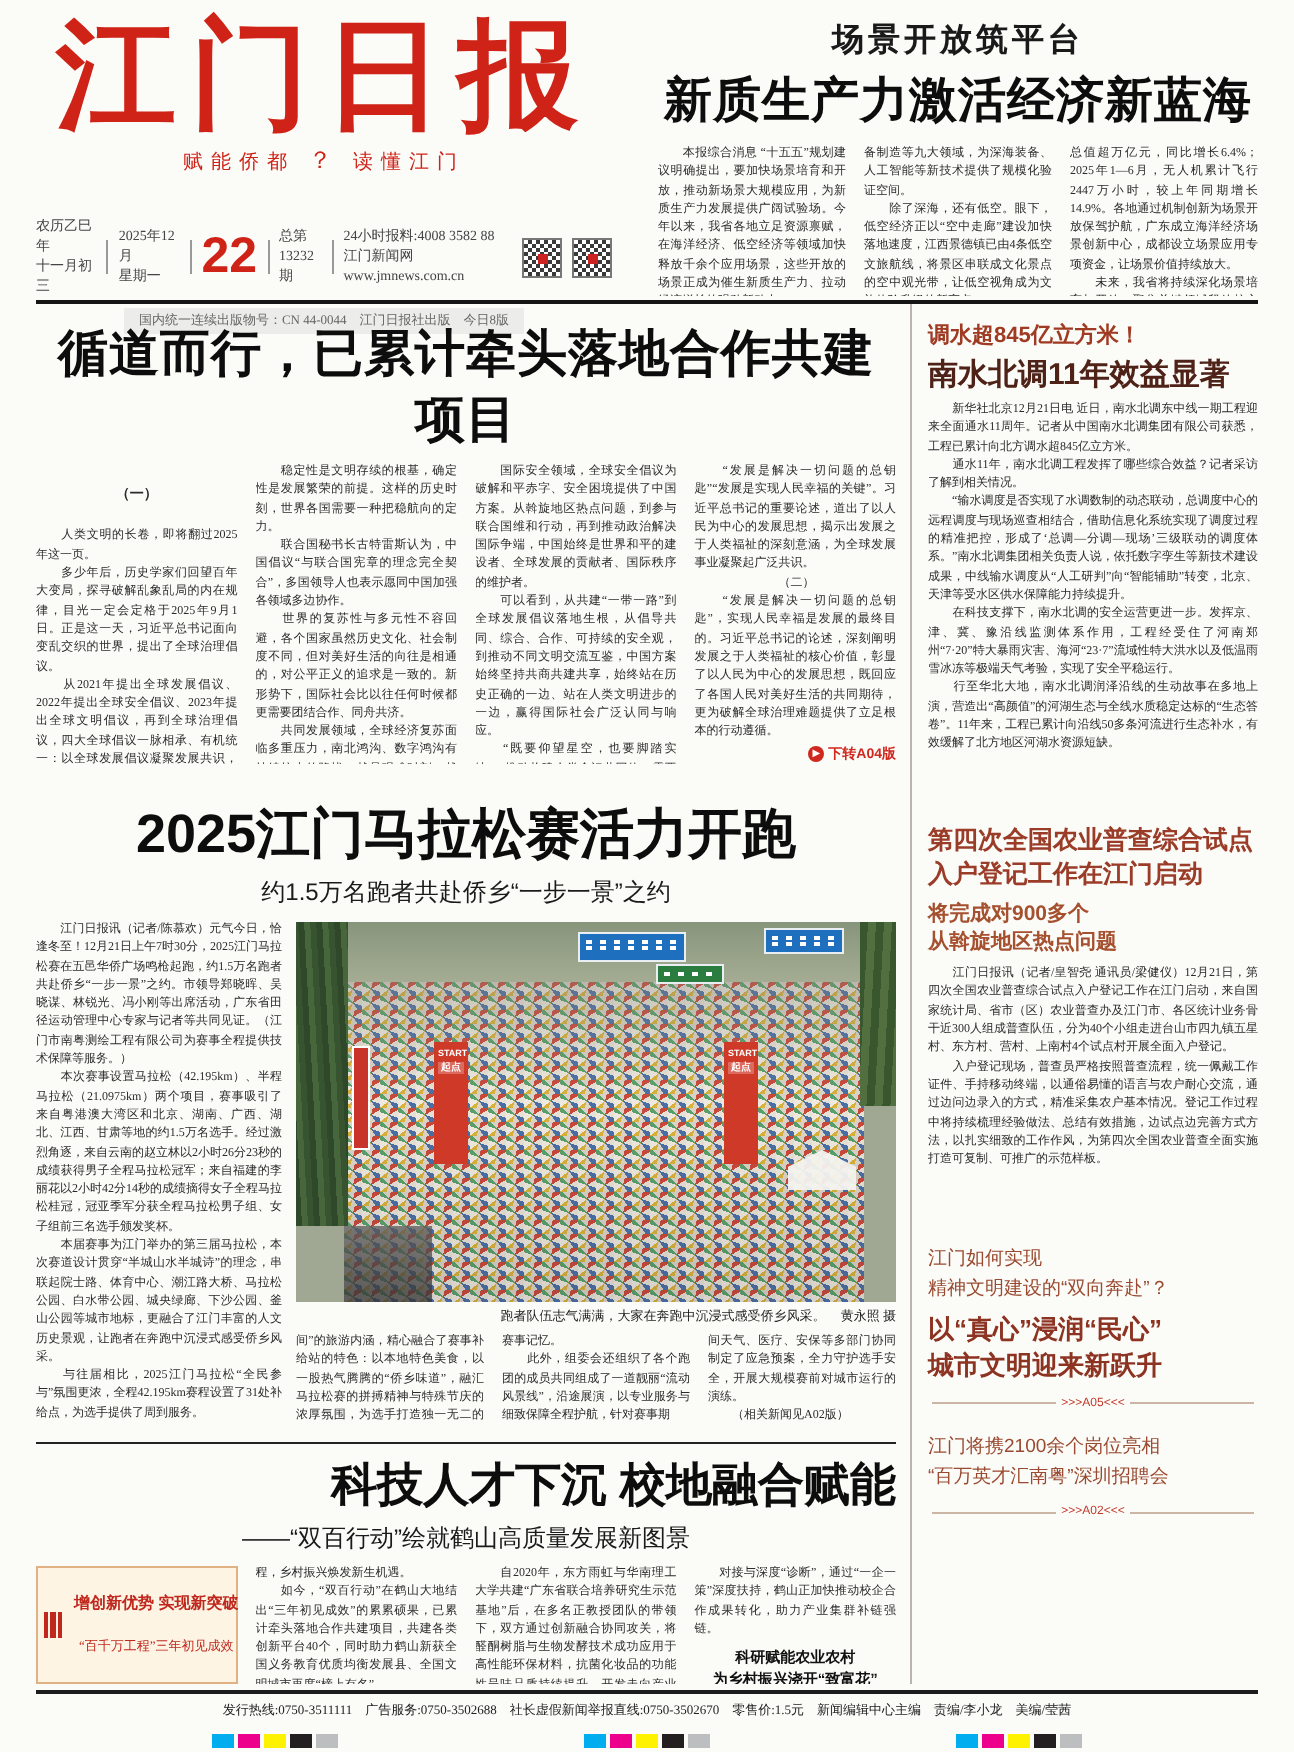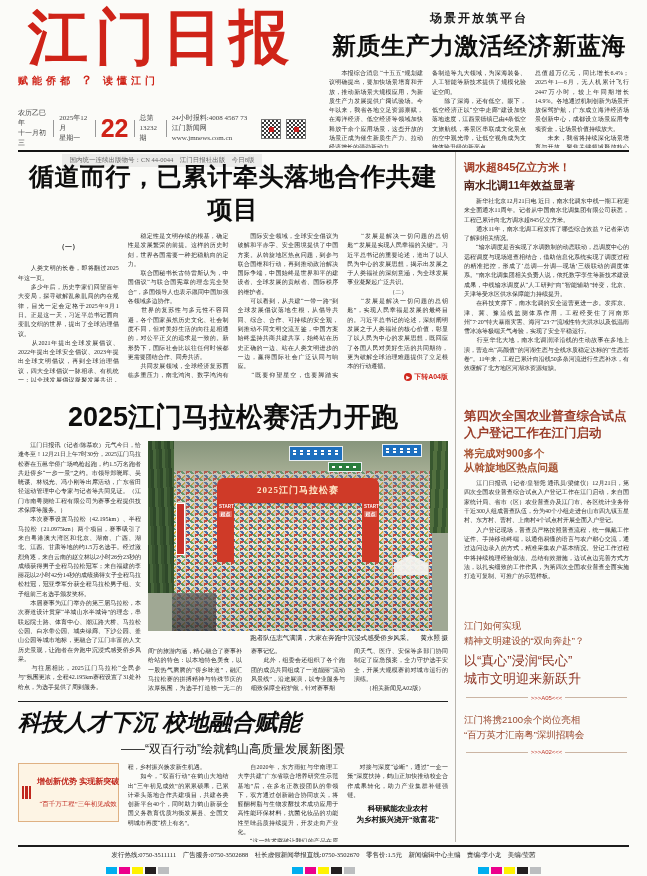--- a/index.html
+++ b/index.html
@@ -10,34 +10,34 @@
     overflow:hidden; position:relative; padding:0 18px;
   }
   
   .header { display:flex; height:148px;gap:11px; }
   .mast-left { width:288px; flex:none; }
   .mast-title {
     font-size:60px; font-weight:bold; color:#cf2318; text-align:center;
     letter-spacing:7px; line-height:1.02; margin-top:8px;
     font-family:"Liberation Serif",serif;
   }
-  .slogan { color:#cf2318; font-size:10px; font-weight:bold; letter-spacing:4px; margin-top:3px; }
+  .slogan { text-align:center; color:#cf2318; font-size:10px; font-weight:normal; letter-spacing:4px; margin-top:3px; }
   .slogan .mark { font-size:12px; }
   .datebar { margin-top:20px; display:flex; align-items:center; justify-content:center; gap:5px; }
   .db-cell { font-size:7px; color:#444; line-height:1.4; text-align:left; white-space:pre-line; }
   .db-sep { width:1px; height:17px; background:#999; flex:none; }
   .db-day { font-size:25px; color:#cf2318; font-weight:bold; font-family:"Liberation Sans",sans-serif; line-height:1; }
   .qr { width:20px; height:20px; flex:none; border:1px solid #777; position:relative;
         background:repeating-conic-gradient(#3a3a3a 0% 25%, #fff 0% 50%); background-size:4px 4px; }
   .qr i { position:absolute; left:7px; top:7px; width:5px; height:5px; background:#c22; display:block; }
   .cnbar { margin:6px auto 0; width:max-content; max-width:100%; background:#ececea; color:#666;
            font-size:6.5px; padding:2px 7px; }
   
   .mast-right { flex:1; padding:10px 0 0 12px; overflow:hidden; }
-  .tr-kicker { text-align:center; font-size:12px; font-weight:bold; letter-spacing:2px; color:#1a1a1a;
+  .tr-kicker { text-align:center; font-size:16px; font-weight:bold; letter-spacing:2px; color:#1a1a1a;
                font-family:Liberation Serif, serif; }
   .tr-headline { text-align:center; font-size:24px; font-weight:900; color:#0d0d0d; margin-top:3px;
                  font-family:"Liberation Sans","DejaVu Sans",sans-serif; letter-spacing:0.5px; }
   .cols { display:flex; gap:9px; margin-top:7px; }
   .bodycol { flex:1; font-size:6px; line-height:1.55; text-align:justify; color:#2b2b2b;
              white-space:pre-line; overflow:hidden; }
   .tr-cols { height:86px; }
   
   .main-rule { height:2px; background:#151515; margin-top:2px; }
   
@@ -98,52 +98,52 @@
   .ph-tent { position:absolute; right:20px; bottom:56px; width:34px; height:20px; background:#f3f2ee;
              clip-path:polygon(0 42%,50% 0,100% 42%,100% 100%,0 100%); opacity:.95; }
   .ph-banner { position:absolute; left:28px; top:62px; width:9px; height:52px; background:#c8332a; border:1px solid #fff; }
   .ph-barrier { position:absolute; left:24px; bottom:0; width:44px; height:38px;
                 background:linear-gradient(#5a5a5a,#333); opacity:.75; }
   .caption { font-size:6.5px; text-align:right; color:#1c1c1c; margin-top:3px; flex:none; }
   .caption .credit { margin-left:6px; }
   .ma-bottomcols { margin-top:4px; height:44px; }
   
   .sec-rule { height:1px; background:#222; margin:7px 0 5px; }
-  .te-headline { font-size:23px; font-weight:900; text-align:left; color:#0d0d0d;
-                 font-family:"Liberation Sans","DejaVu Sans",sans-serif;font-style:italic; }
+  .te-headline { font-size:23px; font-weight:900; text-align:right; color:#0d0d0d;
+                 font-family:"Liberation Sans","DejaVu Sans",sans-serif; }
   .te-subhead { font-size:12px; text-align:center; color:#1a1a1a; margin-top:3px;
                 font-family:"Liberation Sans","DejaVu Sans",sans-serif; }
   .te-body { height:100px; margin-top:5px; position:relative; overflow:hidden; }
   .te-col { display:flex; flex-direction:column; }
   .badge { border:1px solid #dfb183; background:#fdf4e4; padding:3px 3px; display:flex; gap:6px;
            align-items:center; flex:none; }
   .bldg { width:9px; height:13px; flex:none;
           background:linear-gradient(90deg,#c0281e 0 2px,transparent 2px 3px,#c0281e 3px 6px,transparent 6px 7px,#c0281e 7px 9px); }
   .badge-l1 { color:#c0281e; font-weight:900; font-size:8px; text-align:center;
               font-family:"Liberation Sans",sans-serif; white-space:nowrap; }
   .badge-l2 { color:#c0281e; font-size:6.5px; text-align:center; margin-top:1px; white-space:nowrap; }
   .crosshead { text-align:center; font-weight:900; font-size:7.5px; line-height:1.5; margin:3px 0;
                color:#111; font-family:"Liberation Sans",sans-serif; white-space:pre-line; }
   
   .sb-kicker1 { color:#a03b23; font-size:11px; font-weight:bold; margin-top:8px;
                 font-family:"Liberation Sans",sans-serif; }
-  .sb-headline1 { color:#4f2218; font-size:11px; font-weight:900; margin-top:3px;
+  .sb-headline1 { color:#4f2218; font-size:15px; font-weight:900; margin-top:3px;
                   font-family:"Liberation Sans","DejaVu Sans",sans-serif; }
   .sb-body { font-size:6px; line-height:1.55; text-align:justify; color:#2b2b2b;
              white-space:pre-line; overflow:hidden; margin-top:4px; }
   .sb-b1 { height:200px; }
   .sb-headline2 { color:#9a3c28; font-size:12.5px; font-weight:900; line-height:1.35; margin-top:11px;
                   font-family:"Liberation Sans","DejaVu Sans",sans-serif; white-space:pre-line; }
   .sb-subhead2 { color:#a5502f; font-size:10.5px; font-weight:bold; line-height:1.4; margin-top:4px;
                  font-family:"Liberation Sans",sans-serif; white-space:pre-line; }
   .sb-b2 { height:128px; }
   .brief { margin-top:12px; }
   .brief .bk { color:#9a4a30; font-size:9.5px; line-height:1.55; white-space:pre-line;
                font-family:"Liberation Sans",sans-serif; }
-  .brief .bh { color:#8d3322; font-size:13px; font-weight:400; line-height:1.4; margin-top:3px;
+  .brief .bh { color:#8d3322; font-size:13px; font-weight:700; line-height:1.4; margin-top:3px;
                white-space:pre-line; font-family:"Liberation Sans","DejaVu Sans",sans-serif; }
   .sb-sep { display:flex; align-items:center; gap:3px; margin:7px 2px 0; }
   .sb-sep .l { flex:1; height:1px; background:#cbb5a4; }
   .sb-sep .t { font-size:6px; color:#c0392b; flex:none; font-family:"Liberation Sans",sans-serif; }
   
   .footer-rule { height:2px; background:#1c1c1c; margin-top:3px; }
   .footer-text { text-align:center; font-size:6.5px; color:#222; margin-top:4px; }
   .cmyk-row { display:flex; justify-content:space-between; padding:0 88px; margin-top:7px; }
   .cmyk { display:flex; gap:2px; }
   .cmyk i { width:11px; height:7px; display:block; }
@@ -168,21 +168,21 @@
 十一月初三</div>
         <div class="db-sep"></div>
         <div class="db-cell">2025年12月
 星期一</div>
         <div class="db-sep"></div>
         <div class="db-day">22</div>
         <div class="db-sep"></div>
         <div class="db-cell">总第
 13232期</div>
         <div class="db-sep"></div>
-        <div class="db-cell">24小时报料:4008 4567 73
+        <div class="db-cell">24小时报料:4008 3582 88
 江门新闻网 www.jmnews.com.cn</div>
         <div class="qr">
             <i></i>
           </div>
         <div class="qr">
             <i></i>
           </div>
       </div>
       <div class="cnbar">国内统一连续出版物号：CN 44-0044　江门日报社出版　今日8版</div>
     </div>
@@ -229,20 +229,21 @@
 　　“发展是解决一切问题的总钥匙”，实现人民幸福是发展的最终目的。习近平总书记的论述，深刻阐明发展之于人类福祉的核心价值，彰显了以人民为中心的发展思想，既回应了各国人民对美好生活的共同期待，更为破解全球治理难题提供了立足根本的行动遵循。</div>
           <div class="jump">
             <span class="jump-icon">▶</span>
             <span class="jump-text">下转A04版</span>
           </div>
         </div>
       </div>
 
       <div class="ma">
         <div class="ma-headline">2025江门马拉松赛活力开跑</div>
+        <div class="ma-subhead">约1.5万名跑者共赴侨乡“一步一景”之约</div>
         <div class="ma-row">
           <div class="bodycol ma-leadcol">　　江门日报讯（记者/陈慕欢）元气今日，恰逢冬至！12月21日上午7时30分，2025江门马拉松赛在五邑华侨广场鸣枪起跑，约1.5万名跑者共赴侨乡“一步一景”之约。市领导郑晓晖、吴晓谋、林锐光、冯小刚等出席活动，广东省田径运动管理中心专家与记者等共同见证。（江门市南粤测绘工程有限公司为赛事全程提供技术保障等服务。）
 　　本次赛事设置马拉松（42.195km）、半程马拉松（21.0975km）两个项目，赛事吸引了来自粤港澳大湾区和北京、湖南、广西、湖北、江西、甘肃等地的约1.5万名选手。经过激烈角逐，来自云南的赵立林以2小时26分23秒的成绩获得男子全程马拉松冠军；来自福建的李丽花以2小时42分14秒的成绩摘得女子全程马拉松桂冠，冠亚季军分获全程马拉松男子组、女子组前三名选手颁发奖杯。
 　　本届赛事为江门举办的第三届马拉松，本次赛道设计贯穿“半城山水半城诗”的理念，串联起院士路、体育中心、潮江路大桥、马拉松公园、白水带公园、城央绿廊、下沙公园、釜山公园等城市地标，更融合了江门丰富的人文历史景观，让跑者在奔跑中沉浸式感受侨乡风采。
 　　与往届相比，2025江门马拉松“全民参与”氛围更浓，全程42.195km赛程设置了31处补给点，为选手提供了周到服务。</div>
           <div class="ma-rightstack">
             <div class="photo">
               <div class="ph-sky"></div>
               <div class="ph-crowd"></div>
               <div class="ph-trees-l"></div>
@@ -255,23 +256,20 @@
                   <div class="ln"></div>
                   <div class="ln"></div>
                 </div>
               <div class="road-sign rs3">
                   <div class="ln"></div>
                 </div>
               <div class="ph-tent"></div>
               <div class="ph-banner"></div>
               <div class="ph-barrier"></div>
               <div class="arch">
-                <div class="arch-top">
-                  <span class="arch-title">2025江门马拉松赛</span>
-                </div>
                 <div class="pillar pl">
                   <div class="start">
                     <span>START</span>
                     <span class="cn">起点</span>
                   </div>
                 </div>
                 <div class="pillar pr">
                   <div class="start">
                     <span>START</span>
                     <span class="cn">起点</span>

